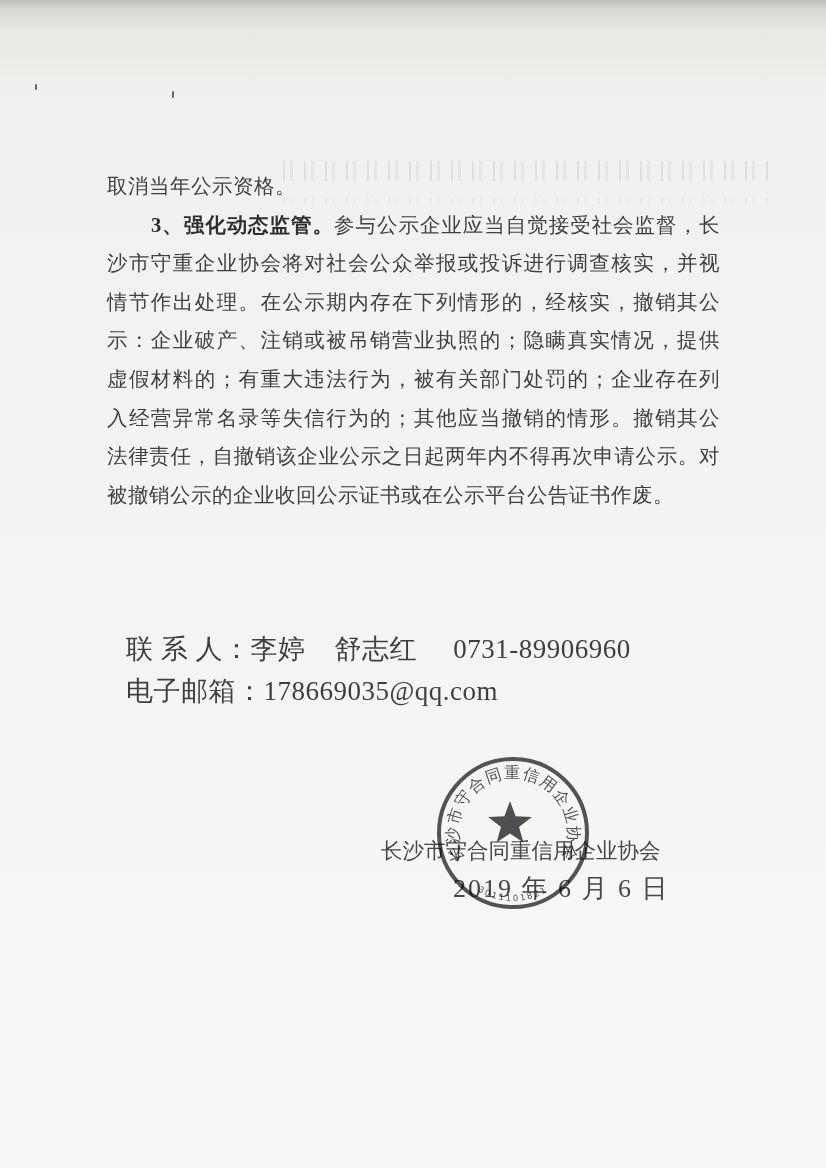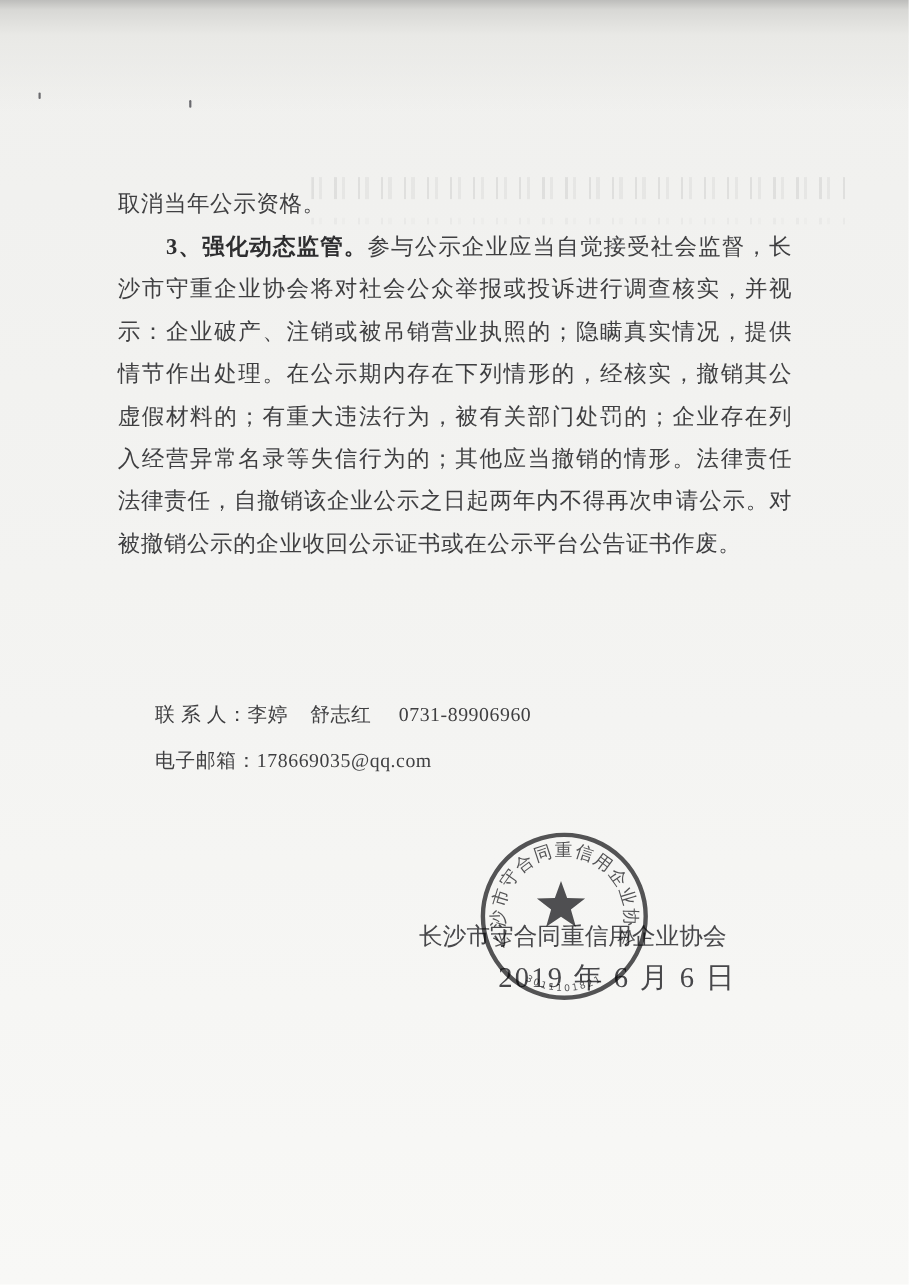--- a/index.html
+++ b/index.html
@@ -54,22 +54,22 @@
     text-justify: inter-character;
     letter-spacing: 0.5px;
     white-space: nowrap;
   }
   .line.nofill { text-align-last: left; }
   .line.indent { text-indent: 44px; }
   .lead { font-weight: 700; color: #2e2e30; font-family: Liberation Serif, serif; }
 
   .contact-line {
     position: absolute;
-    left: 141px;
-    font-size: 18px;
+    left: 126px;
+    font-size: 27px;
     line-height: 30px;
     white-space: pre;
     letter-spacing: 0.5px;
   }
   .contact-1 { top: 634px; }
   .contact-2 { top: 676px; }
 
   .org-name {
     position: absolute;
     left: 381px; top: 836px;
@@ -108,24 +108,24 @@
 
   <div class="noise-strip noise-1"></div>
   <div class="noise-strip noise-2"></div>
   <div class="speck speck-1"></div>
   <div class="speck speck-2"></div>
 
   <div class="body-text">
     <div class="line nofill"><span>取消当年公示资格。</span></div>
     <div class="line indent"><span class="lead">3、强化动态监管。</span><span>参与公示企业应当自觉接受社会监督，长</span></div>
     <div class="line"><span>沙市守重企业协会将对社会公众举报或投诉进行调查核实，并视</span></div>
+    <div class="line"><span>情节作出处理。在公示期内存在下列情形的，经核实，撤销其公</span></div>
     <div class="line"><span>示：企业破产、注销或被吊销营业执照的；隐瞒真实情况，提供</span></div>
-    <div class="line"><span>情节作出处理。在公示期内存在下列情形的，经核实，撤销其公</span></div>
     <div class="line"><span>虚假材料的；有重大违法行为，被有关部门处罚的；企业存在列</span></div>
-    <div class="line"><span>入经营异常名录等失信行为的；其他应当撤销的情形。法律责任</span></div>
+    <div class="line"><span>入经营异常名录等失信行为的；其他应当撤销的情形。撤销其公</span></div>
     <div class="line"><span>法律责任，自撤销该企业公示之日起两年内不得再次申请公示。对</span></div>
     <div class="line nofill"><span>被撤销公示的企业收回公示证书或在公示平台公告证书作废。</span></div>
   </div>
 
   <div class="contact-line contact-1">联 系 人：李婷    舒志红     0731-89906960</div>
   <div class="contact-line contact-2">电子邮箱：178669035@qq.com</div>
 
   <div class="org-name">长沙市守合同重信用企业协会</div>
   <div class="date-line">2019 年 6 月 6 日</div>
 

